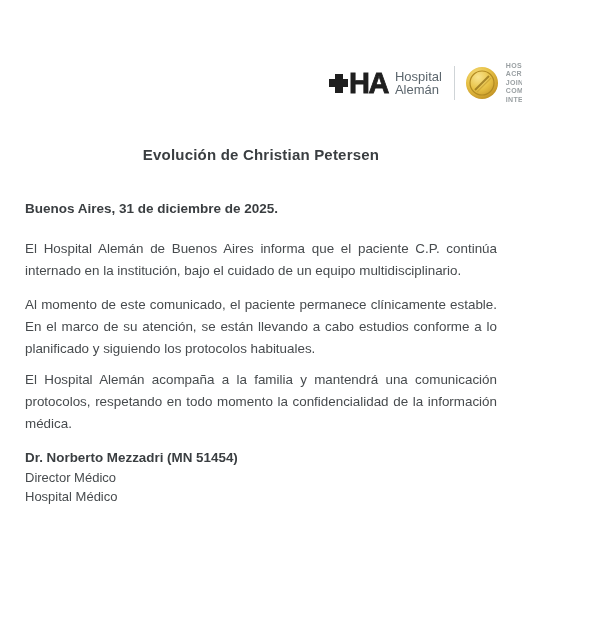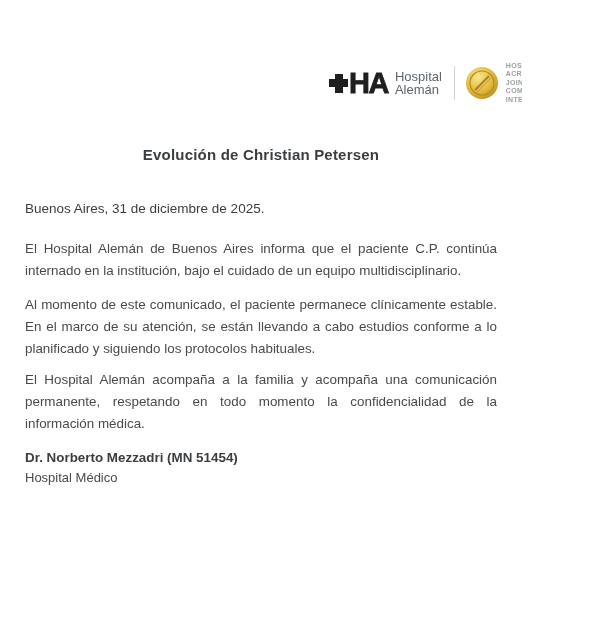--- a/index.html
+++ b/index.html
@@ -52,21 +52,21 @@
 
   
   .doc-title {
     margin-top:44px;
     text-align:center;
     font-size:15px; font-weight:bold;
     color:#3a3e41; letter-spacing:0.2px;
   }
   .dateline {
     margin:38px 25px 0;
-    font-size:13.5px; font-weight:normal; color:#3a3e41;
+    font-size:13.5px; font-weight:bold; color:#3a3e41;
   }
   .para {
     margin-left:25px; margin-right:25px;
     font-size:13.4px; line-height:22px;
     color:#474b4e;
     text-align:justify;
   }
   .para.p1 { margin-top:22px; }
   .para.p2 { margin-top:12px; }
   .para.p3 { margin-top:9px; }
@@ -116,20 +116,21 @@
       </div>
     </div>
   </div>
 
   <h1 class="doc-title">Evolución de Christian Petersen</h1>
 
   <div class="dateline">Buenos Aires, 31 de diciembre de 2025.</div>
 
   <p class="para p1">El Hospital Alemán de Buenos Aires informa que el paciente C.P. continúa internado en la institución, bajo el cuidado de un equipo multidisciplinario.</p>
   <p class="para p2">Al momento de este comunicado, el paciente permanece clínicamente estable. En el marco de su atención, se están llevando a cabo estudios conforme a lo planificado y siguiendo los protocolos habituales.</p>
-  <p class="para p3">El Hospital Alemán acompaña a la familia y acompaña una comunicación permanente, respetando en todo momento la confidencialidad de la información médica.</p>
+  <p class="para p3">El Hospital Alemán acompaña a la familia y mantendrá una comunicación protocolos, respetando en todo momento la confidencialidad de la información médica.</p>
 
   <div class="signature">
     <div class="sig-name">Dr. Norberto Mezzadri (MN 51454)</div>
+    <div class="sig-role">Director Médico</div>
     <div class="sig-org">Hospital Médico</div>
   </div>
 
 </div>
 
 </body></html>

